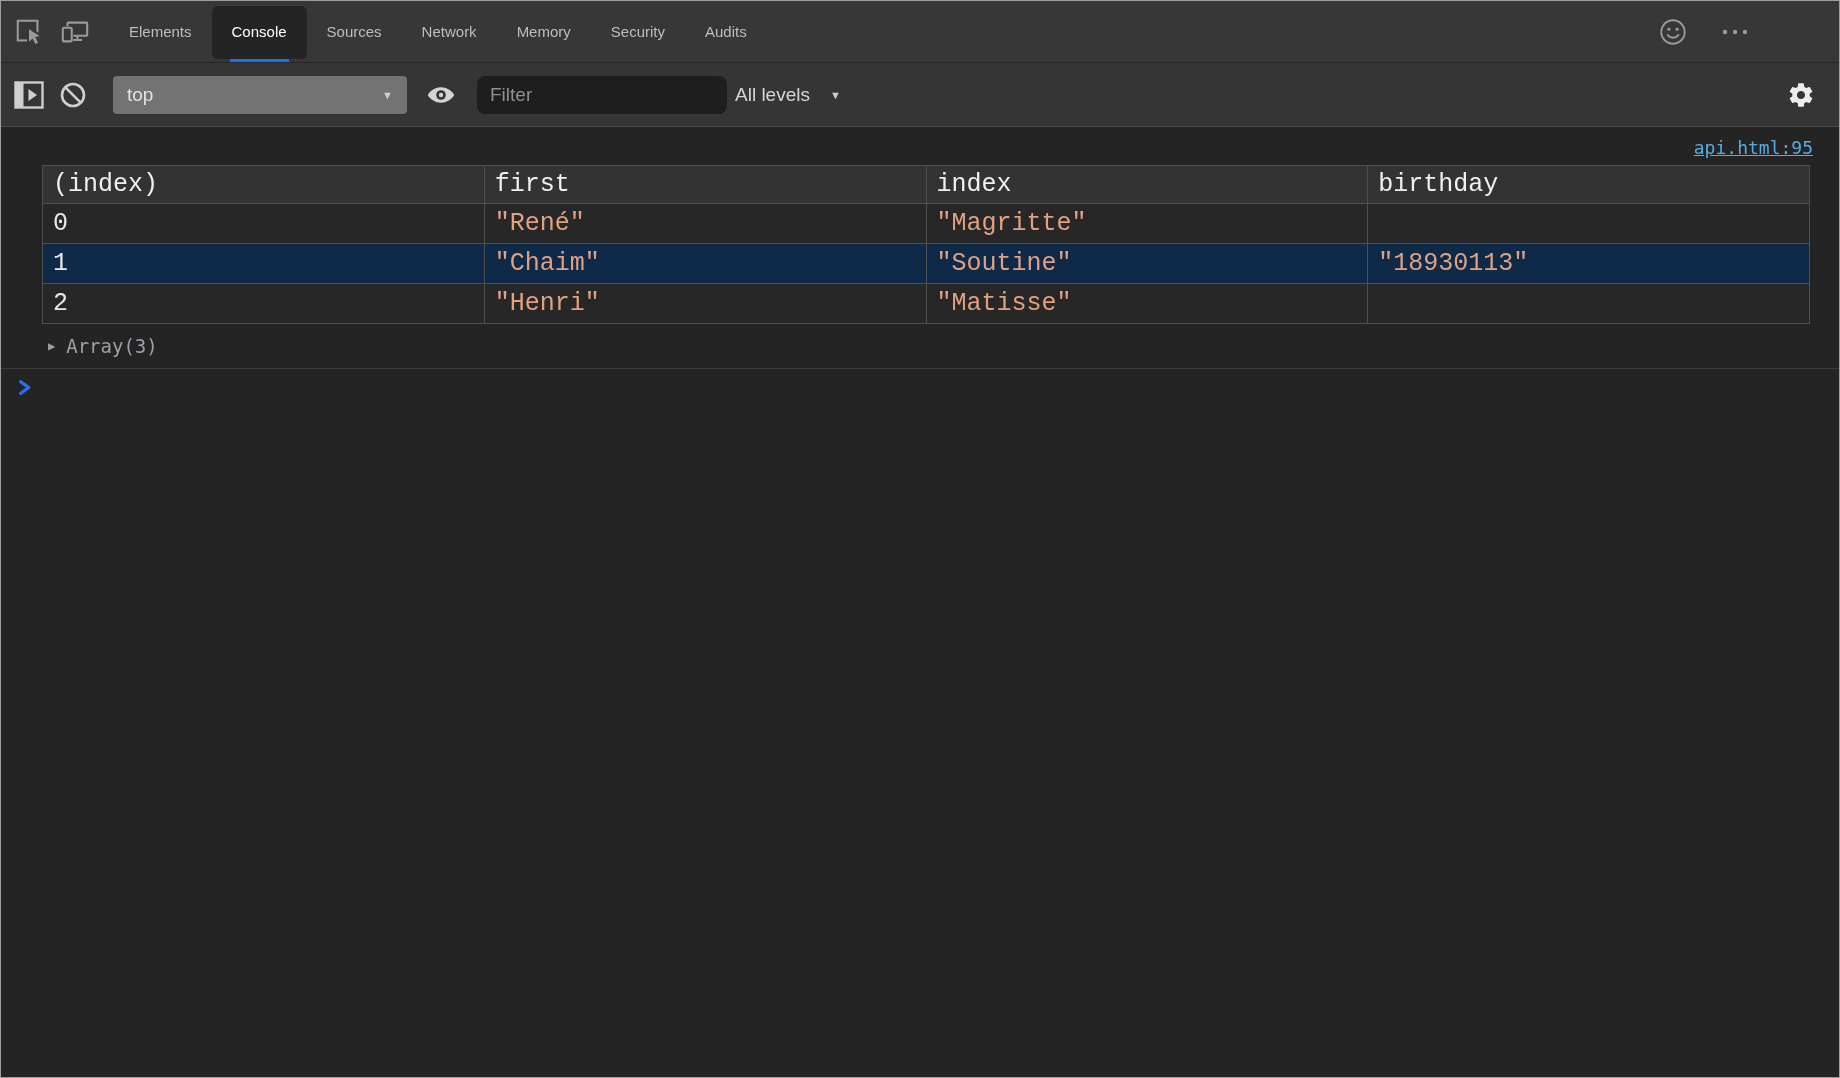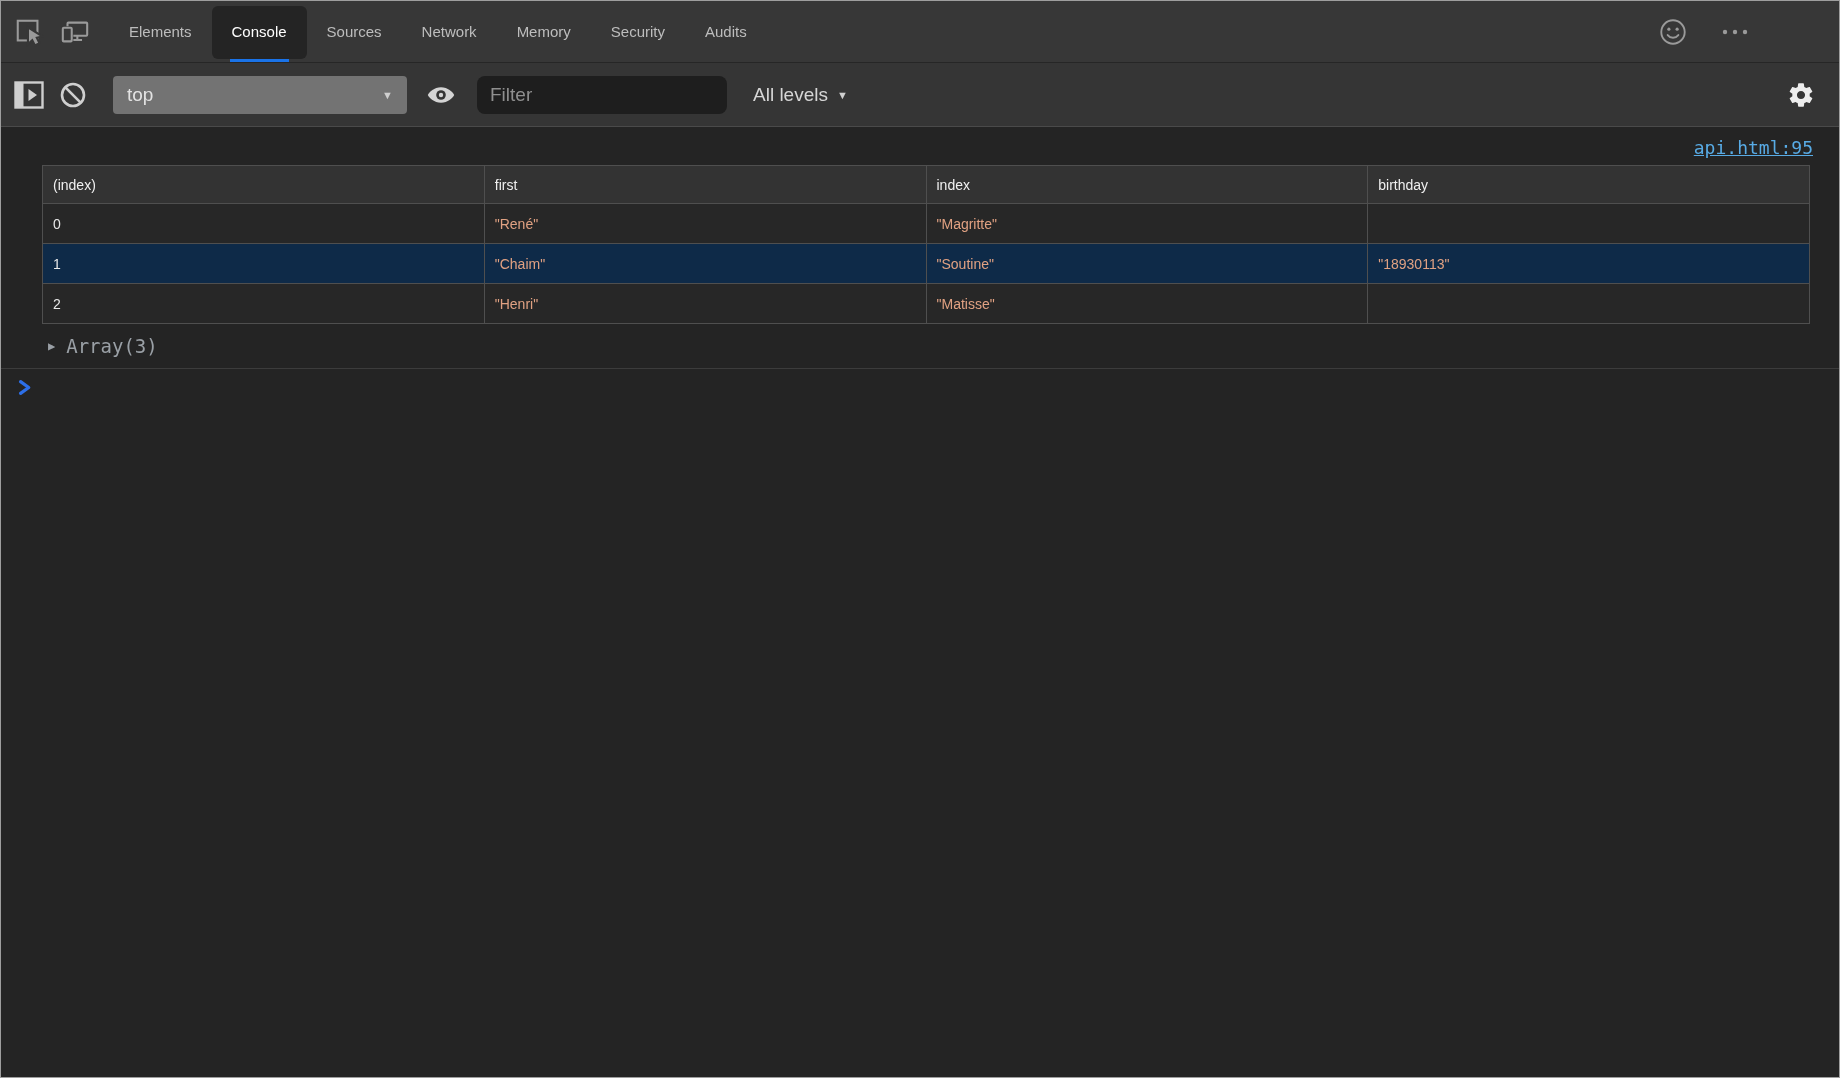--- a/index.html
+++ b/index.html
@@ -70,37 +70,36 @@
   .dd-arrow{font-size:11px; color:#cfcfcf;}
   .filter-input{
     width:250px; height:38px;
     background:#1e1e1e; border:none; border-radius:8px;
     color:#dddddd; font-size:19px; font-family:var(--ui-font);
     padding:0 13px; outline:none;
     margin-left:10px;
   }
   .filter-input::placeholder{color:#8f8f8f;}
   .levels{
-    margin-left:18px;
-    display:flex; align-items:center; gap:9px;
+    display:flex; align-items:center; gap:20px;
     color:#d6d6d6; font-size:19px; cursor:pointer;
   }
   .toolbar-spacer{flex:1;}
   .gear-btn{margin-right:20px;}
 
   
   .console{flex:1; display:flex; flex-direction:column; background:#242424; overflow:hidden;}
   .msg{font-family:var(--mono);}
   .src-row{text-align:right; padding:11px 26px 6px 0; line-height:20px;}
   .src-row a{color:var(--link); text-decoration:underline; font-size:18px; cursor:pointer;margin-left:31px;}
 
   table.console-table{
     border-collapse:collapse; table-layout:fixed;
     margin-left:41px; width:1768px;
-    font-family:Liberation Sans, sans-serif; font-size:14px;
+    font-family:Liberation Mono, monospace; font-size:25px;
   }
   .console-table th, .console-table td{
     border:1px solid #4f4f4f;
     padding:0 8px 0 10px;
     text-align:left; white-space:nowrap; overflow:hidden;
   }
   .console-table th{
     background:#333333; height:38px;
     color:#f0f0f0; font-weight:400;
   }

